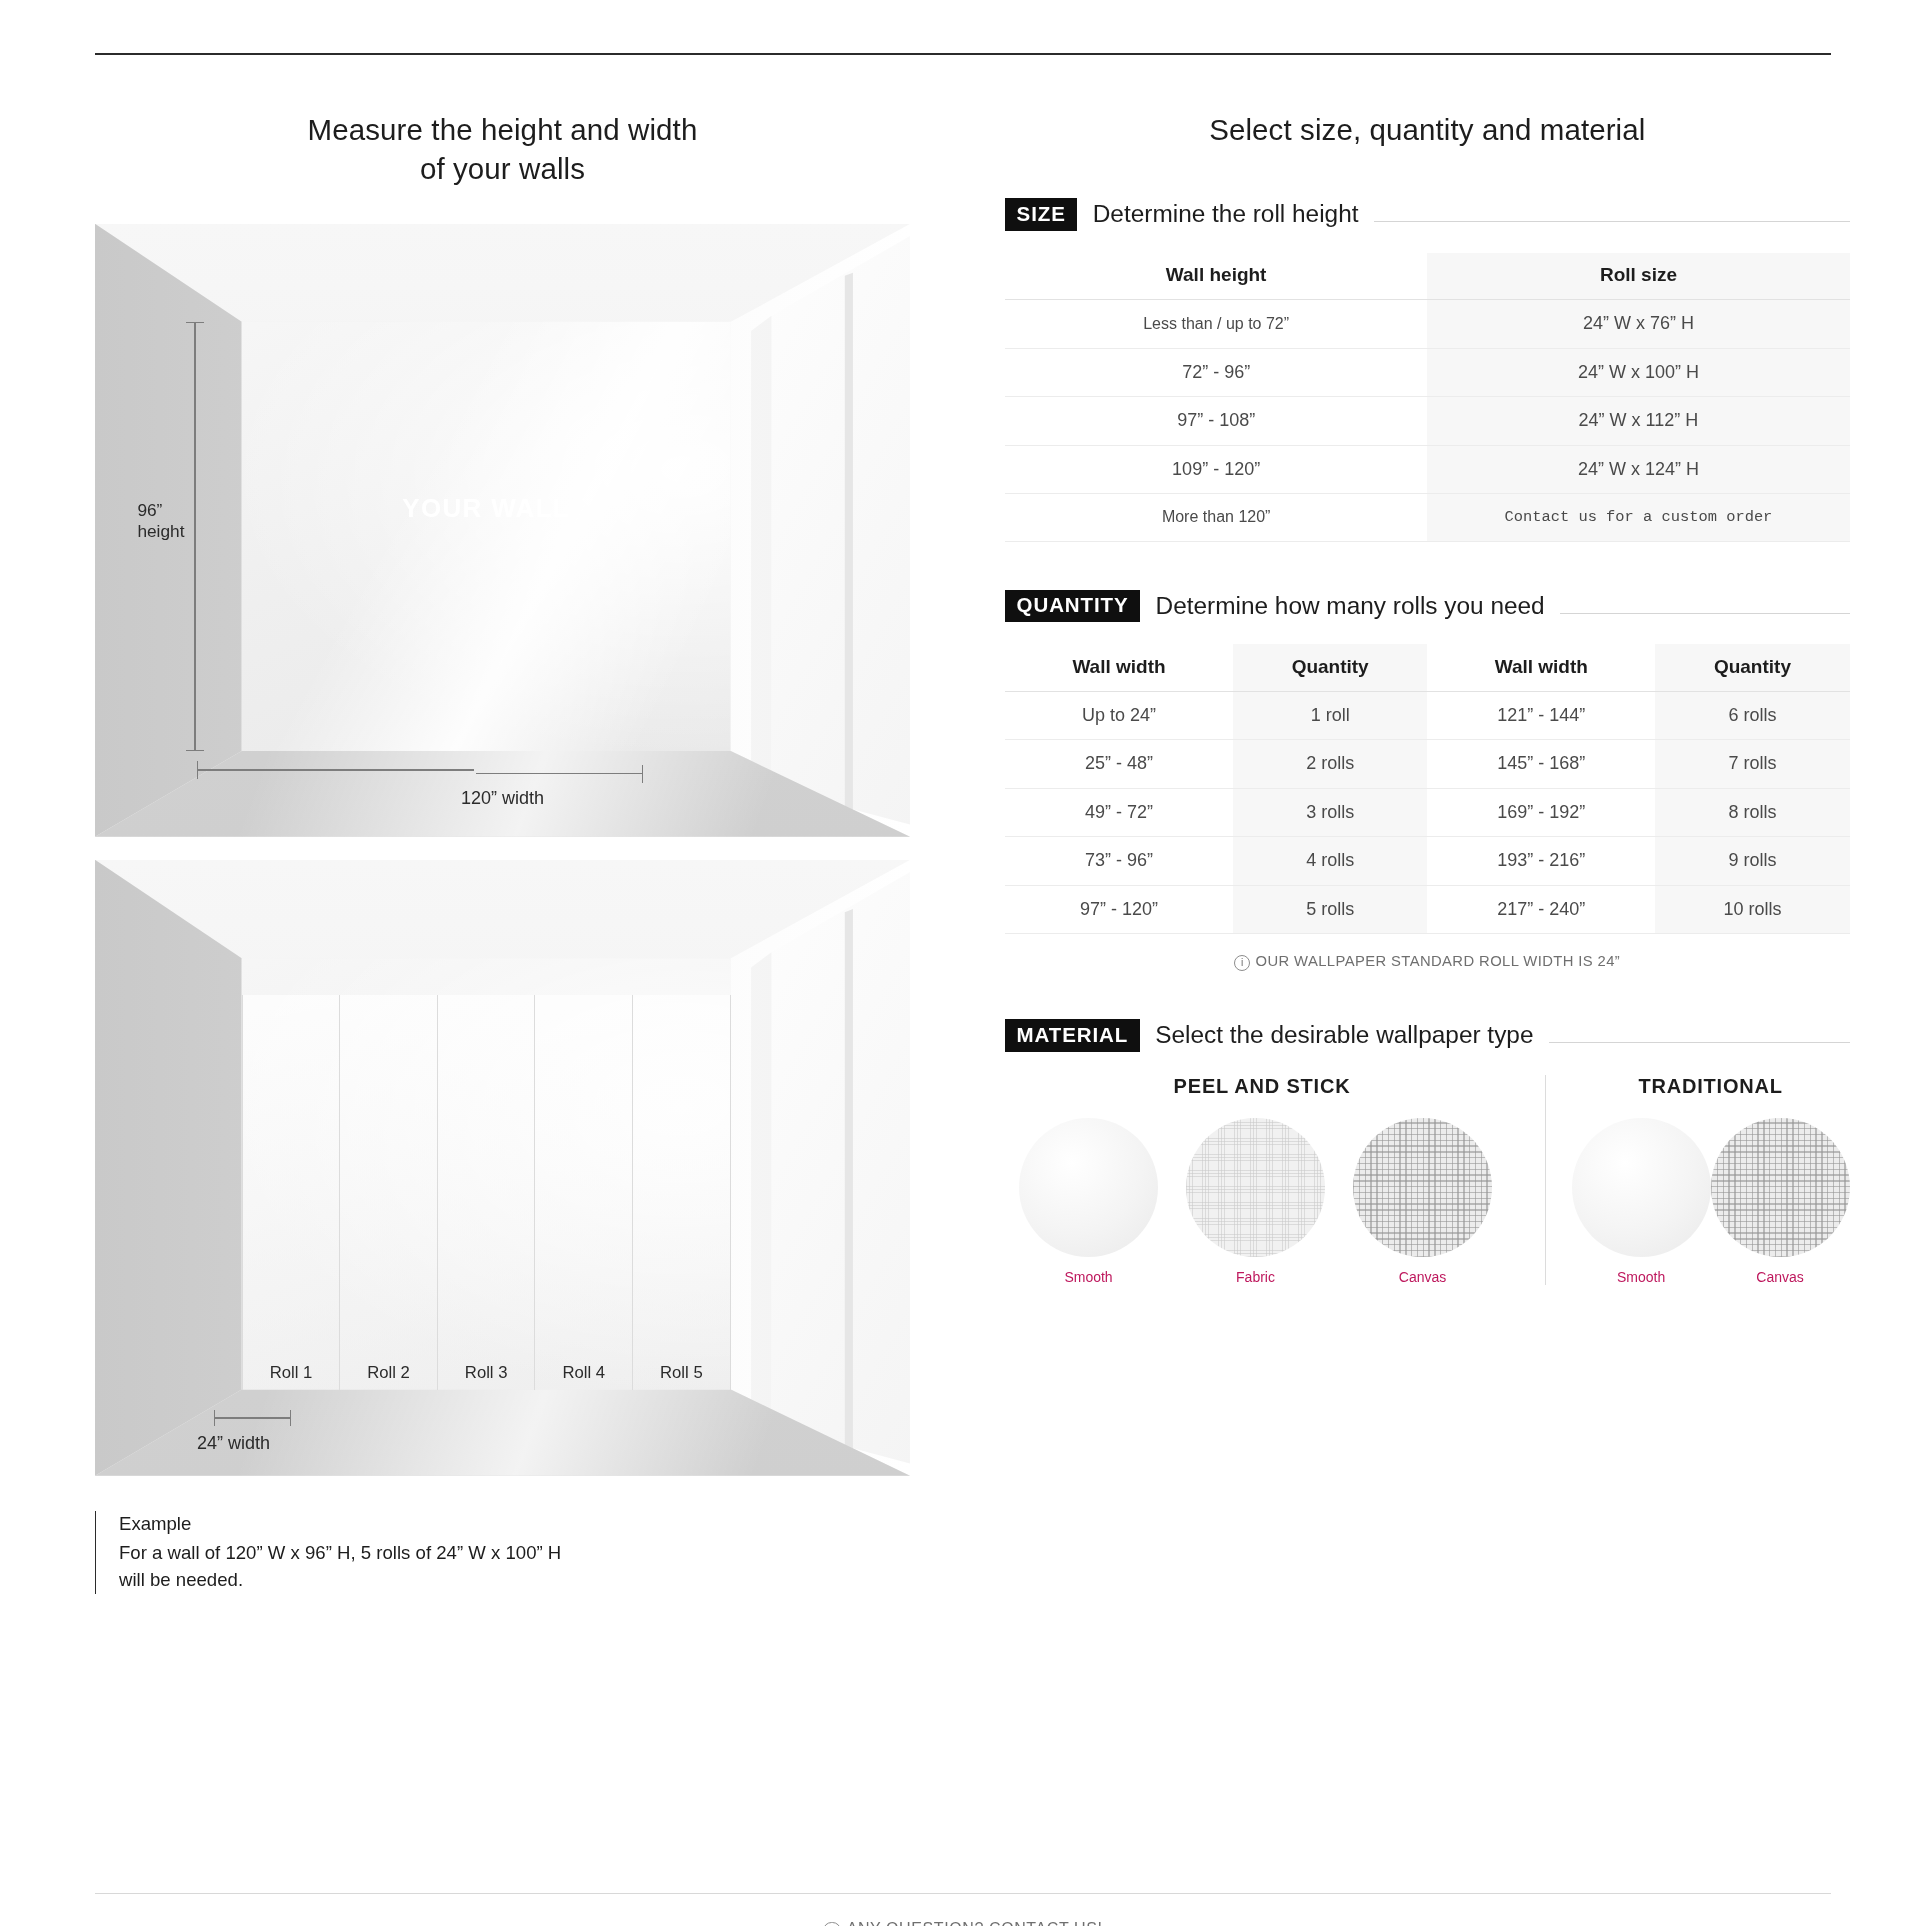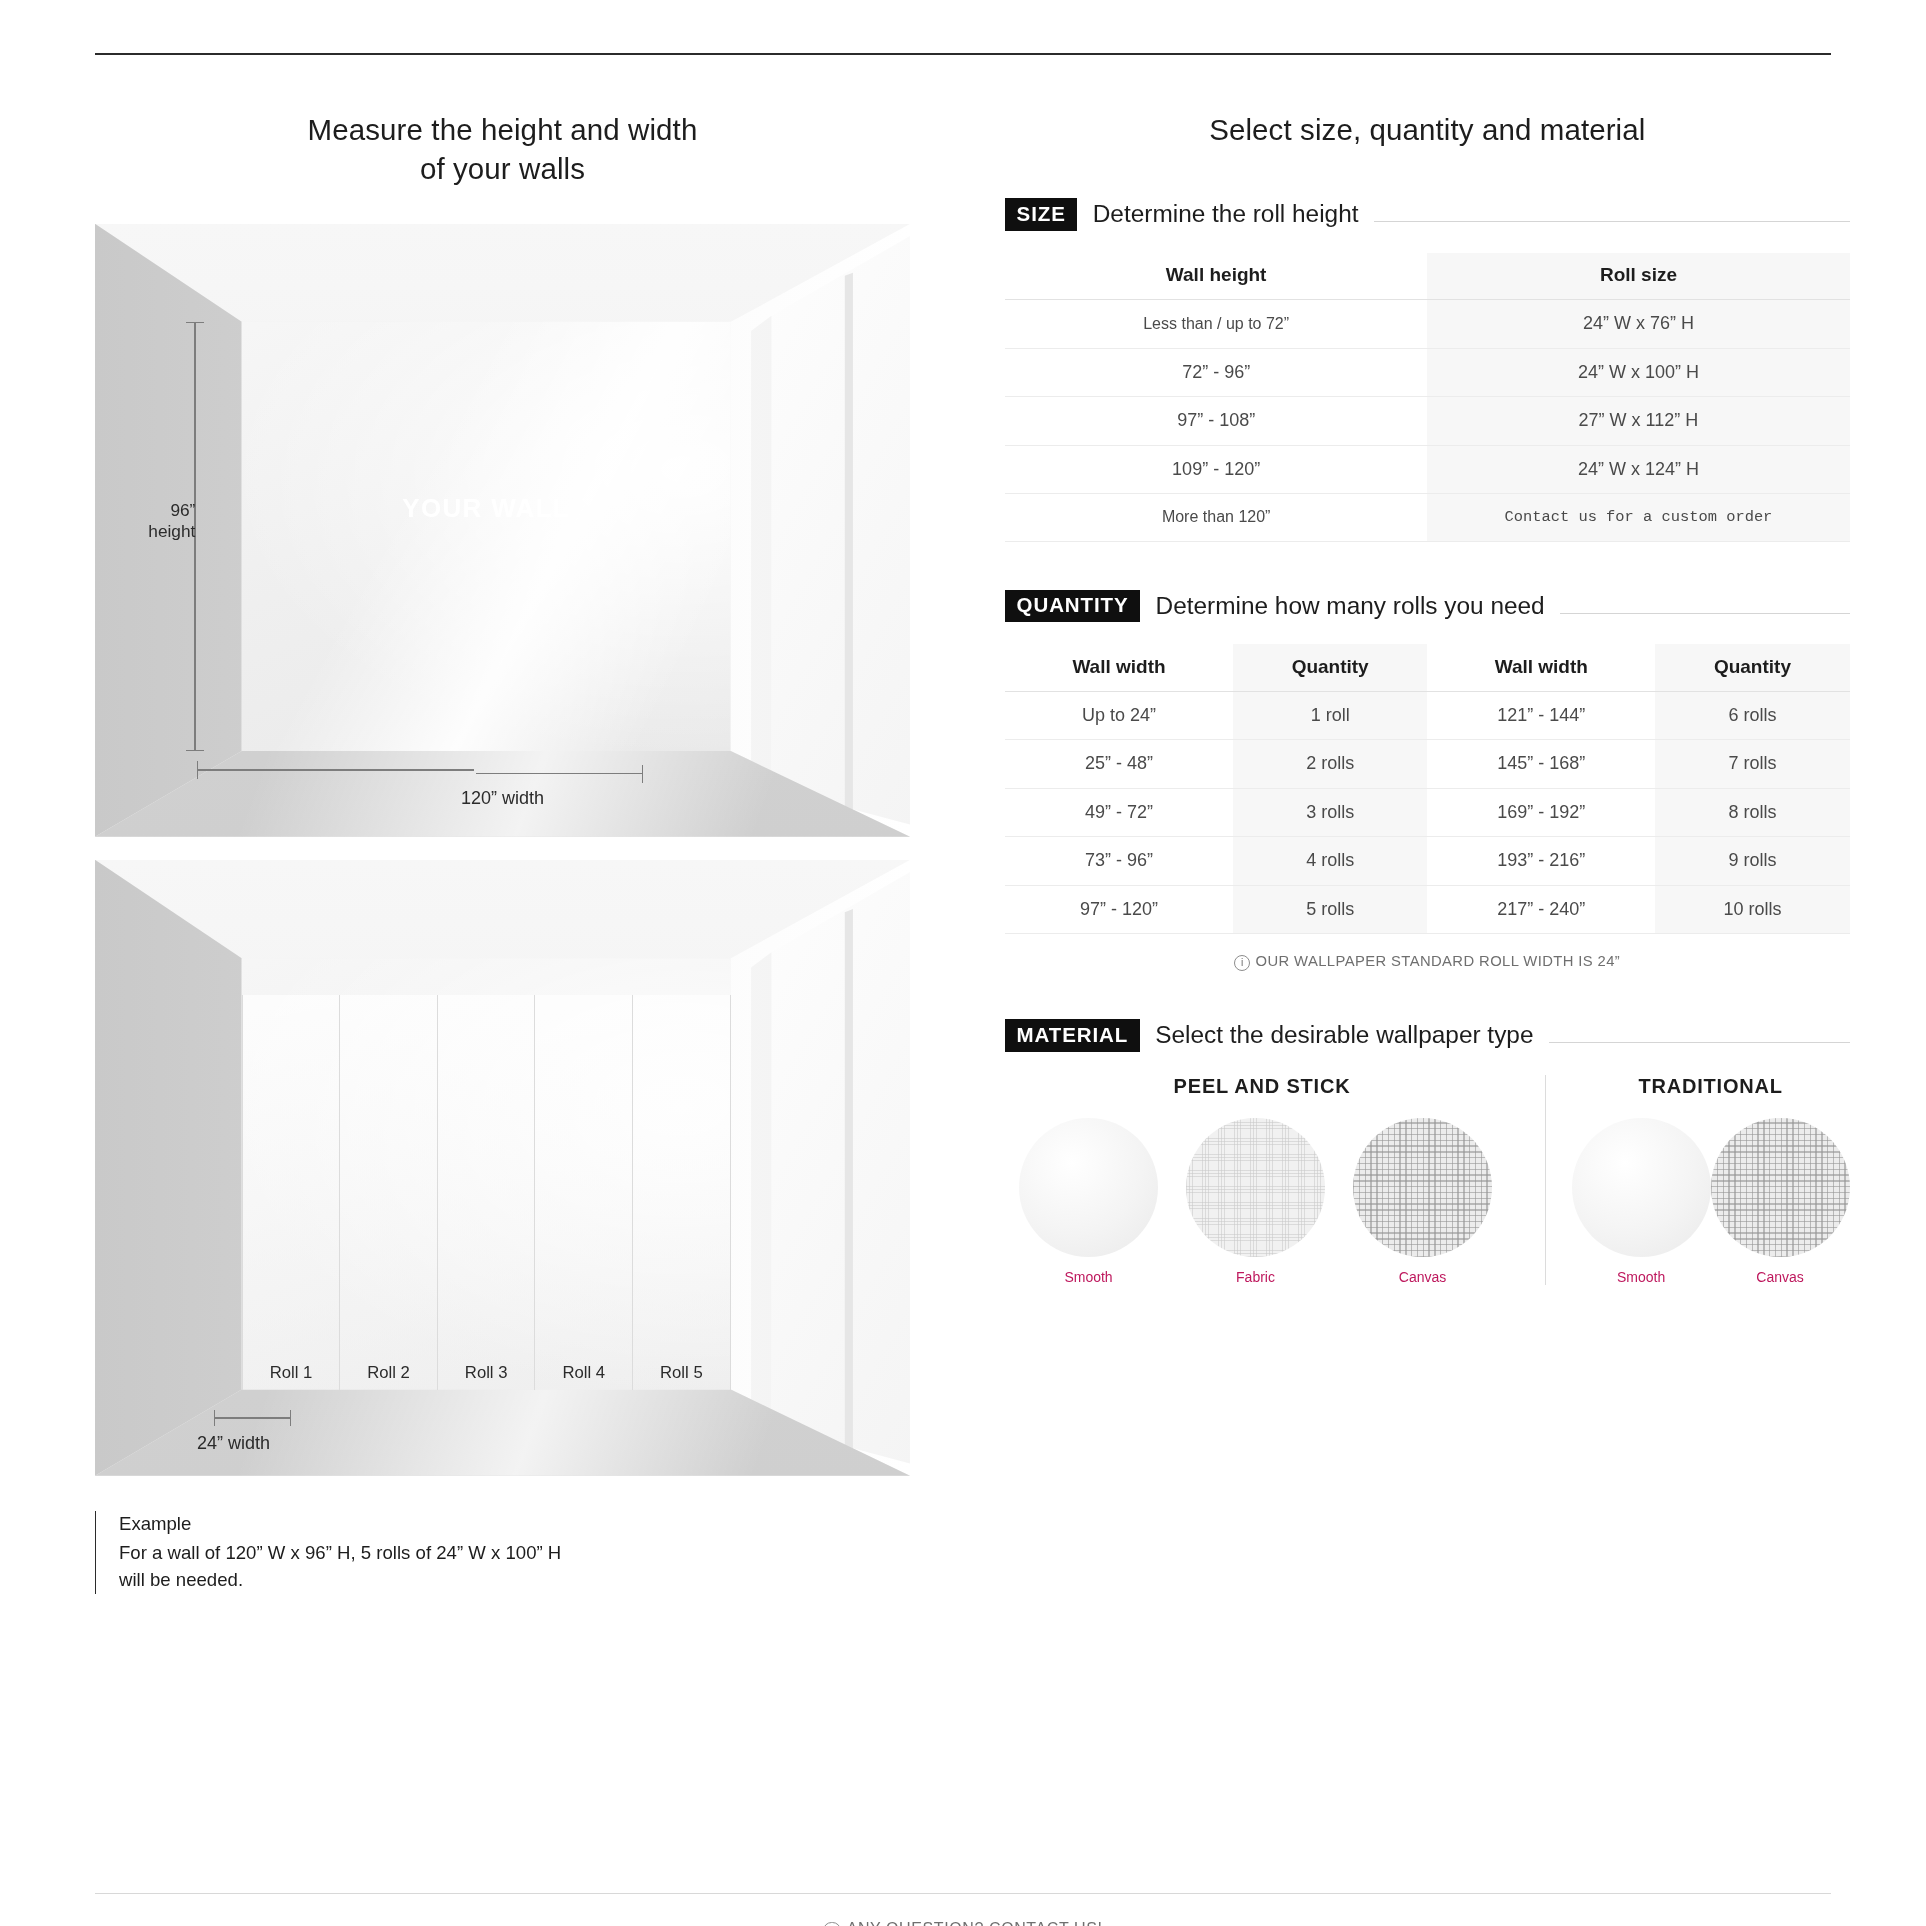--- a/index.html
+++ b/index.html
@@ -172,21 +172,21 @@
     height: 1.3px;
     background: #7d7d7d;
   }
   .dim-v::before { top: 0; }
   .dim-v::after { bottom: 0; }
   .dim-v-label {
     position: absolute;
     left: 5.2%;
     top: 45%;
     width: 58px;
-    text-align: right;
+    text-align: left;
     font-size: 17.3px;
     color: #2b2b2b;
     line-height: 1.25;
   }
   .dim-h {
     position: absolute;
     left: 12.5%;
     top: 89%;
     width: 34%;
     height: 1.3px;
@@ -542,21 +542,21 @@
             <tr>
               <td class="small">Less than / up to 72”</td>
               <td class="shade">24” W x 76” H</td>
             </tr>
             <tr>
               <td>72” - 96”</td>
               <td class="shade">24” W x 100” H</td>
             </tr>
             <tr>
               <td>97” - 108”</td>
-              <td class="shade">27” W x 112” H</td>
+              <td class="shade">24” W x 112” H</td>
             </tr>
             <tr>
               <td>109” - 120”</td>
               <td class="shade">24” W x 124” H</td>
             </tr>
             <tr>
               <td class="small">More than 120”</td>
               <td class="shade two-line">Contact us for a custom order</td>
             </tr>
           </tbody>

